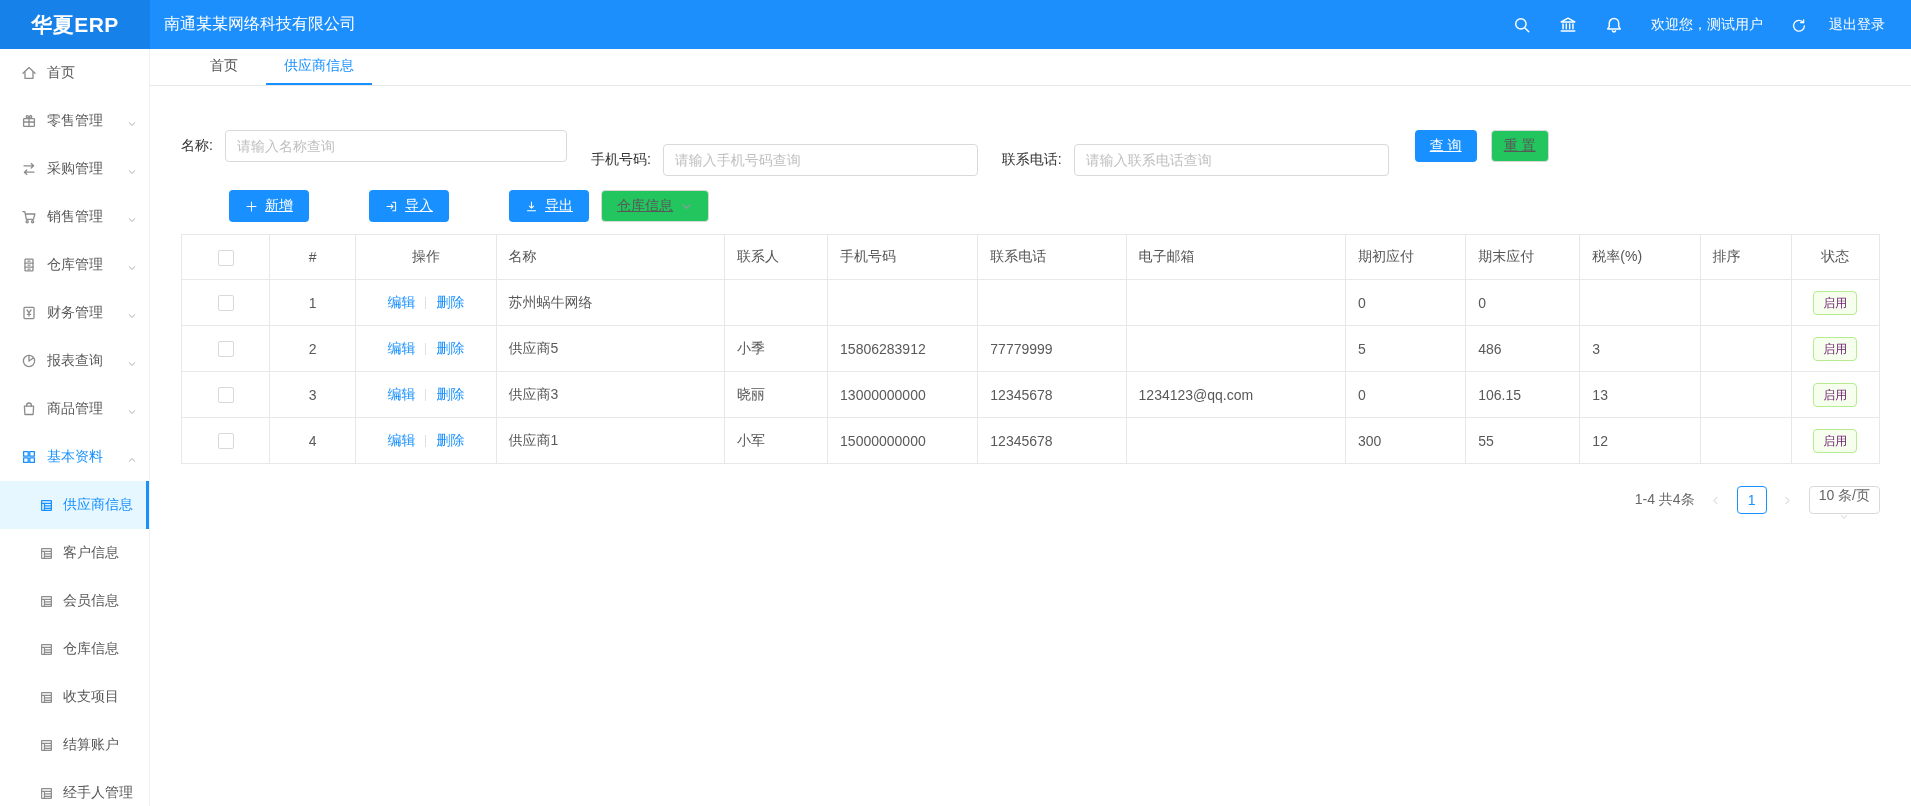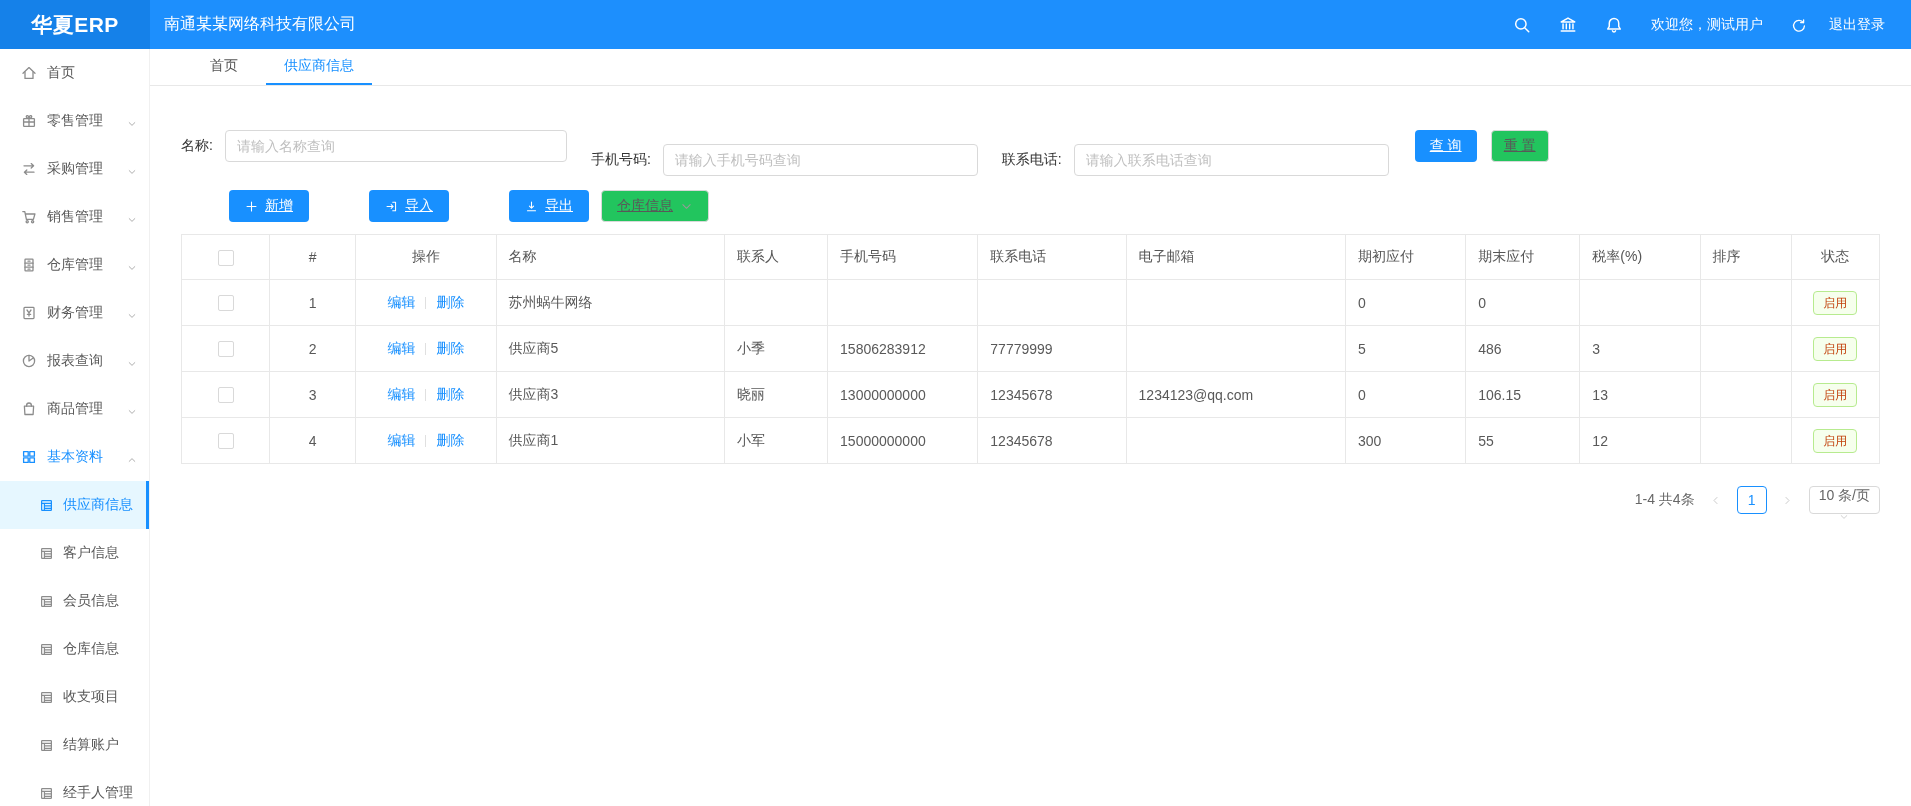--- a/index.html
+++ b/index.html
@@ -78,21 +78,21 @@
   th { height:45px; color:#555; background:#fff; }
   td { height:46px; color:#595959; }
   .al-l { text-align:left; padding:0 12px; }
   .al-c { text-align:center; padding:0 4px; }
   .cbx { width:16px; height:16px; border:1px solid #d9d9d9; border-radius:2px; background:#fff;
     display:inline-block; vertical-align:middle; cursor:pointer; }
   .op-link { color:#1890ff; cursor:pointer; }
   .op-div { display:inline-block; width:1px; height:12px; background:#e0e0e0; margin:0 10px;
     vertical-align:middle; }
   .tag-green { display:inline-block; padding:2px 9px; font-size:12px; line-height:18px;
-    color:#c2410c; background:#f6ffed; border:1px solid #b7eb8f; border-radius:4px; }
+    color:#701a75; background:#f6ffed; border:1px solid #b7eb8f; border-radius:4px; }
 
   
   .pager { margin-top:22px; padding-right:31px; display:flex; align-items:center;
     justify-content:flex-end; gap:10px; font-size:14px; color:#666; }
   .pg-arrow { width:22px; height:28px; display:inline-flex; align-items:center; justify-content:center;
     color:#c5c5c5; cursor:pointer; }
   .pg-arrow svg { width:11px; height:11px; }
   .pg-cur { min-width:30px; height:28px; border:1px solid #1890ff; border-radius:4px; color:#1890ff;
     display:inline-flex; align-items:center; justify-content:center; cursor:pointer; }
   .pg-size { height:28px; border:1px solid #d9d9d9; border-radius:4px; padding:0 9px;

